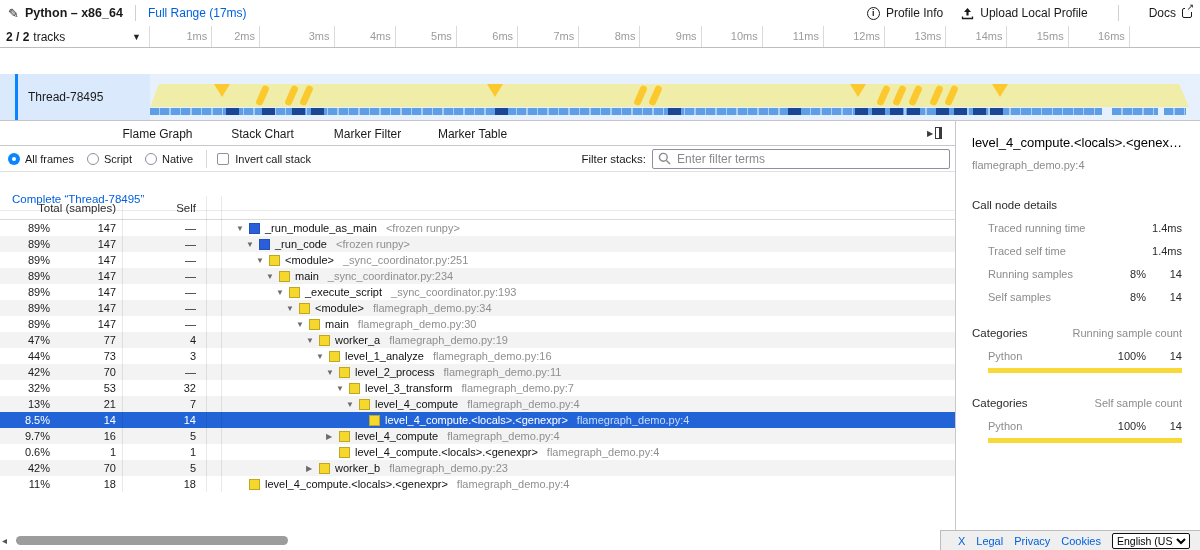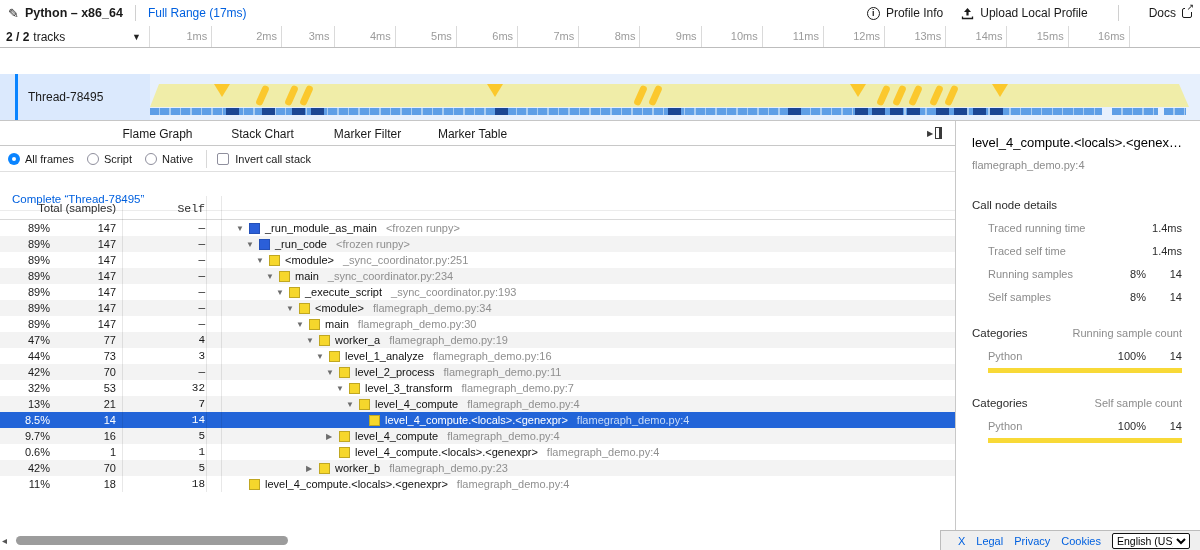--- a/index.html
+++ b/index.html
@@ -75,21 +75,21 @@
   #breadcrumb-row a { color:#0060df; font-size:11.5px; cursor:pointer; text-decoration:none; }
   #tree-header { position:absolute; left:0; top:24px; width:955px; height:24px; border-bottom:1px solid #d9d9d9; }
   .hcell { position:absolute; top:0; height:24px; display:flex; align-items:center; justify-content:flex-end; color:#2b2b2b; font-size:11.5px; }
   #tree-rows { position:absolute; left:0; top:48px; width:955px; }
   .trow { position:relative; width:955px; height:16px; background:#fff; cursor:pointer; }
   .trow.alt { background:#f3f3f3; }
   .trow.selected { background:#2264d8; }
   .cell { position:absolute; top:0; height:16px; display:flex; align-items:center; justify-content:flex-end; }
   .cpct   { left:0;   width:50px; }
   .csamp  { left:50px; width:73px; padding-right:6px; border-right:1px solid rgba(0,0,0,0.09); }
-  .cself  { left:123px; width:84px; padding-right:1px; border-right:1px solid rgba(0,0,0,0.09);font-family:Liberation Mono, monospace; }
+  .cself  { left:123px; width:84px; padding-right:10px; border-right:1px solid rgba(0,0,0,0.09); }
   .cspace { left:207px; width:15px; border-right:1px solid rgba(0,0,0,0.09); }
   .ctree { position:absolute; left:226px; top:0; right:0; height:16px; display:flex; align-items:center; white-space:nowrap; overflow:hidden; }
   .twisty { width:13px; font-size:8px; color:#6d6d6d; flex:none; }
   .sq { width:11px; height:11px; flex:none; margin-right:5px; border:1px solid rgba(0,0,0,0.22); }
   .fname { color:#111; }
   .floc { color:#8f8f8f; margin-left:9px; }
   .trow.selected .cell, .trow.selected .fname { color:#fff; }
   .trow.selected .floc { color:#c9dcf8; }
 
   
@@ -154,21 +154,21 @@
   <div id="tl-header">
     <div id="tracks-cell">
       <span class="cnt">2 / 2</span>
       <span class="word">tracks</span>
       <span id="tracks-dd">▼</span>
     </div>
     <div id="ruler">
         <div class="tick" style="left: 61.1765px;">
           <span class="tick-label">1ms</span>
         </div>
-        <div class="tick" style="left: 131px; text-align: center;">
+        <div class="tick" style="left: 109px; text-align: center;">
           <span class="tick-label">2ms</span>
         </div>
         <div class="tick" style="left: 183.529px;">
           <span class="tick-label">3ms</span>
         </div>
         <div class="tick" style="left: 244.706px;">
           <span class="tick-label">4ms</span>
         </div>
         <div class="tick" style="left: 305.882px;">
           <span class="tick-label">5ms</span>
@@ -281,20 +281,30 @@
             <span class="radio-item">
               <span class="radio"></span>
               <span>Native</span>
             </span>
           </div>
         <span class="sub-sep"></span>
         <label style="display:flex;align-items:center;cursor:pointer;">
           <span class="checkbox"></span>
           <span>Invert call stack</span>
         </label>
+        <div id="filter-wrap">
+          <span id="filter-label">Filter stacks:</span>
+          <span id="filter-box">
+            <svg class="mag" viewBox="0 0 13 13">
+                <circle cx="5.3" cy="5.3" r="3.9" fill="none" stroke="#8a8a8a" stroke-width="1.4"></circle>
+                <line x1="8.4" y1="8.4" x2="12" y2="12" stroke="#8a8a8a" stroke-width="1.4"></line>
+              </svg>
+            <input type="text" placeholder="Enter filter terms" style="">
+          </span>
+        </div>
       </div>
       <div id="tree-pane">
         <div id="breadcrumb-row">
           <a>Complete “Thread-78495”</a>
         </div>
         <div id="tree-header">
           <div class="hcell csamp" style="left:0;width:123px;">Total (samples)</div>
           <div class="hcell cself" style="left:123px;">Self</div>
           <div class="hcell cspace" style="left:207px;"></div>
         </div>

